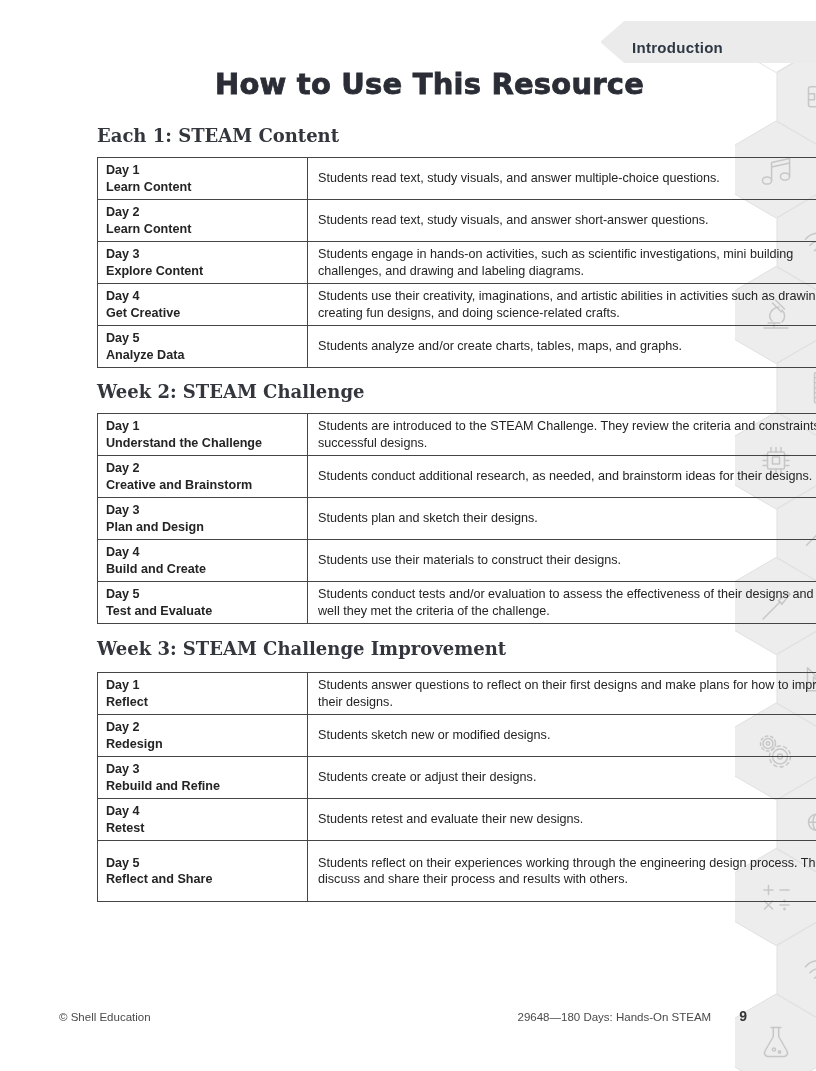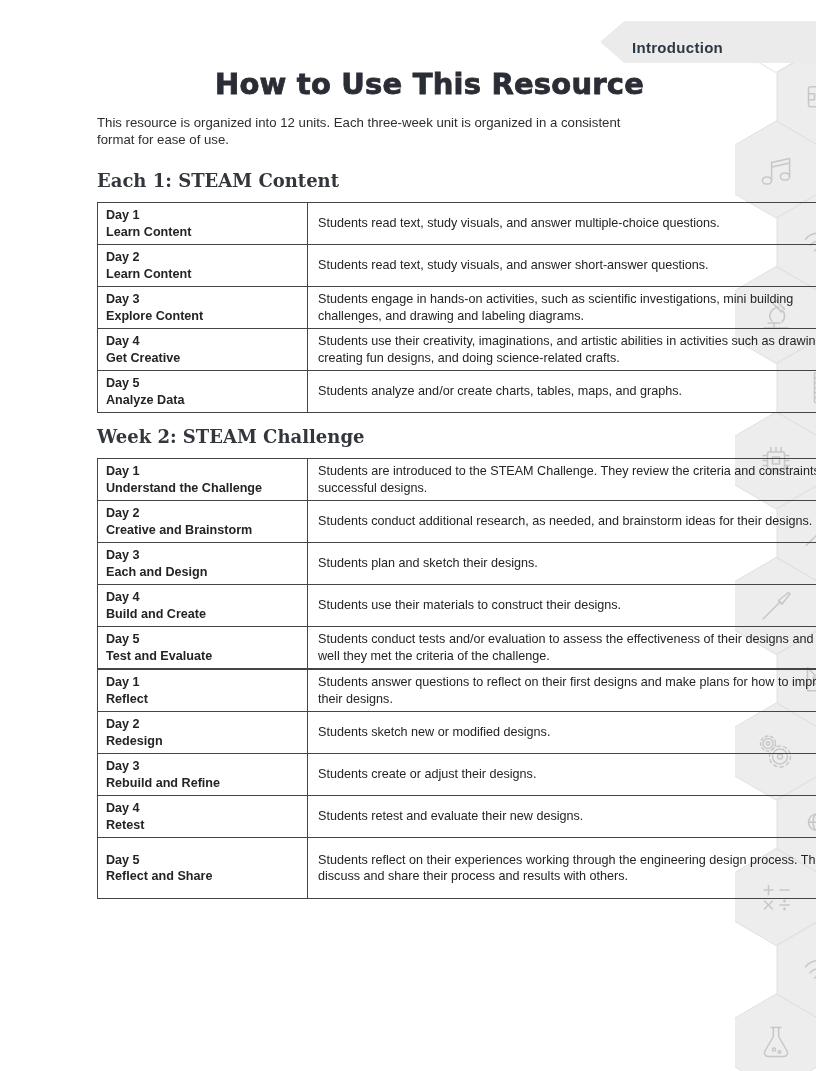--- a/index.html
+++ b/index.html
@@ -255,22 +255,20 @@
       <path d="M 27 2 H 218 V 40 H 27 L 5 21 Z" fill="#ebebeb" stroke="#ebebeb" stroke-width="4" stroke-linejoin="round"></path>
     </svg>
     <span class="tab-label">Introduction</span>
   </div>
 
   <div class="content">
 
     <h1 class="title">How to Use This Resource</h1>
 
 
-    <p class="intro">This resource is organized into 12 units.  Each three-week unit is organized in a consistent
-format for ease of use.</p>
 
     <h3 class="week h-w1">Each 1: STEAM Content</h3>
     <table class="wk">
       <tbody>
         <tr>
           <td class="c1">
             <div>Day 1</div>
             <div>Learn Content</div>
           </td>
           <td class="c2">Students read text, study visuals, and answer multiple-choice questions.</td>
@@ -319,41 +317,42 @@
         <tr>
           <td class="c1">
             <div>Day 2</div>
             <div>Creative and Brainstorm</div>
           </td>
           <td class="c2">Students conduct additional research, as needed, and brainstorm ideas for their designs.</td>
         </tr>
         <tr>
           <td class="c1">
             <div>Day 3</div>
-            <div>Each and Design</div>
+            <div>Plan and Design</div>
           </td>
           <td class="c2">Students plan and sketch their designs.</td>
         </tr>
         <tr>
           <td class="c1">
             <div>Day 4</div>
             <div>Build and Create</div>
           </td>
           <td class="c2">Students use their materials to construct their designs.</td>
         </tr>
         <tr>
           <td class="c1">
             <div>Day 5</div>
             <div>Test and Evaluate</div>
           </td>
           <td class="c2">Students conduct tests and/or evaluation to assess the effectiveness of their designs and how well they met the criteria of the challenge.</td>
         </tr>
       </tbody>
     </table>
 
+    <h3 class="week h-w3">Week 3: STEAM Challenge Improvement</h3>
     <table class="wk">
       <tbody>
         <tr>
           <td class="c1">
             <div>Day 1</div>
             <div>Reflect</div>
           </td>
           <td class="c2">Students answer questions to reflect on their first designs and make plans for how to improve their designs.</td>
         </tr>
         <tr>
@@ -382,14 +381,21 @@
             <div>Day 5</div>
             <div>Reflect and Share</div>
           </td>
           <td class="c2">Students reflect on their experiences working through the engineering design process.  They discuss and share their process and results with others.</td>
         </tr>
       </tbody>
     </table>
 
   </div>
 
+  <div class="footer">
+    <span class="copyright">© Shell Education</span>
+    <span class="right">
+      <span class="bookid">29648—180 Days: Hands-On STEAM</span>
+      <span class="pagenum">9</span>
+    </span>
+  </div>
 
 </div>
 
 </body></html>

